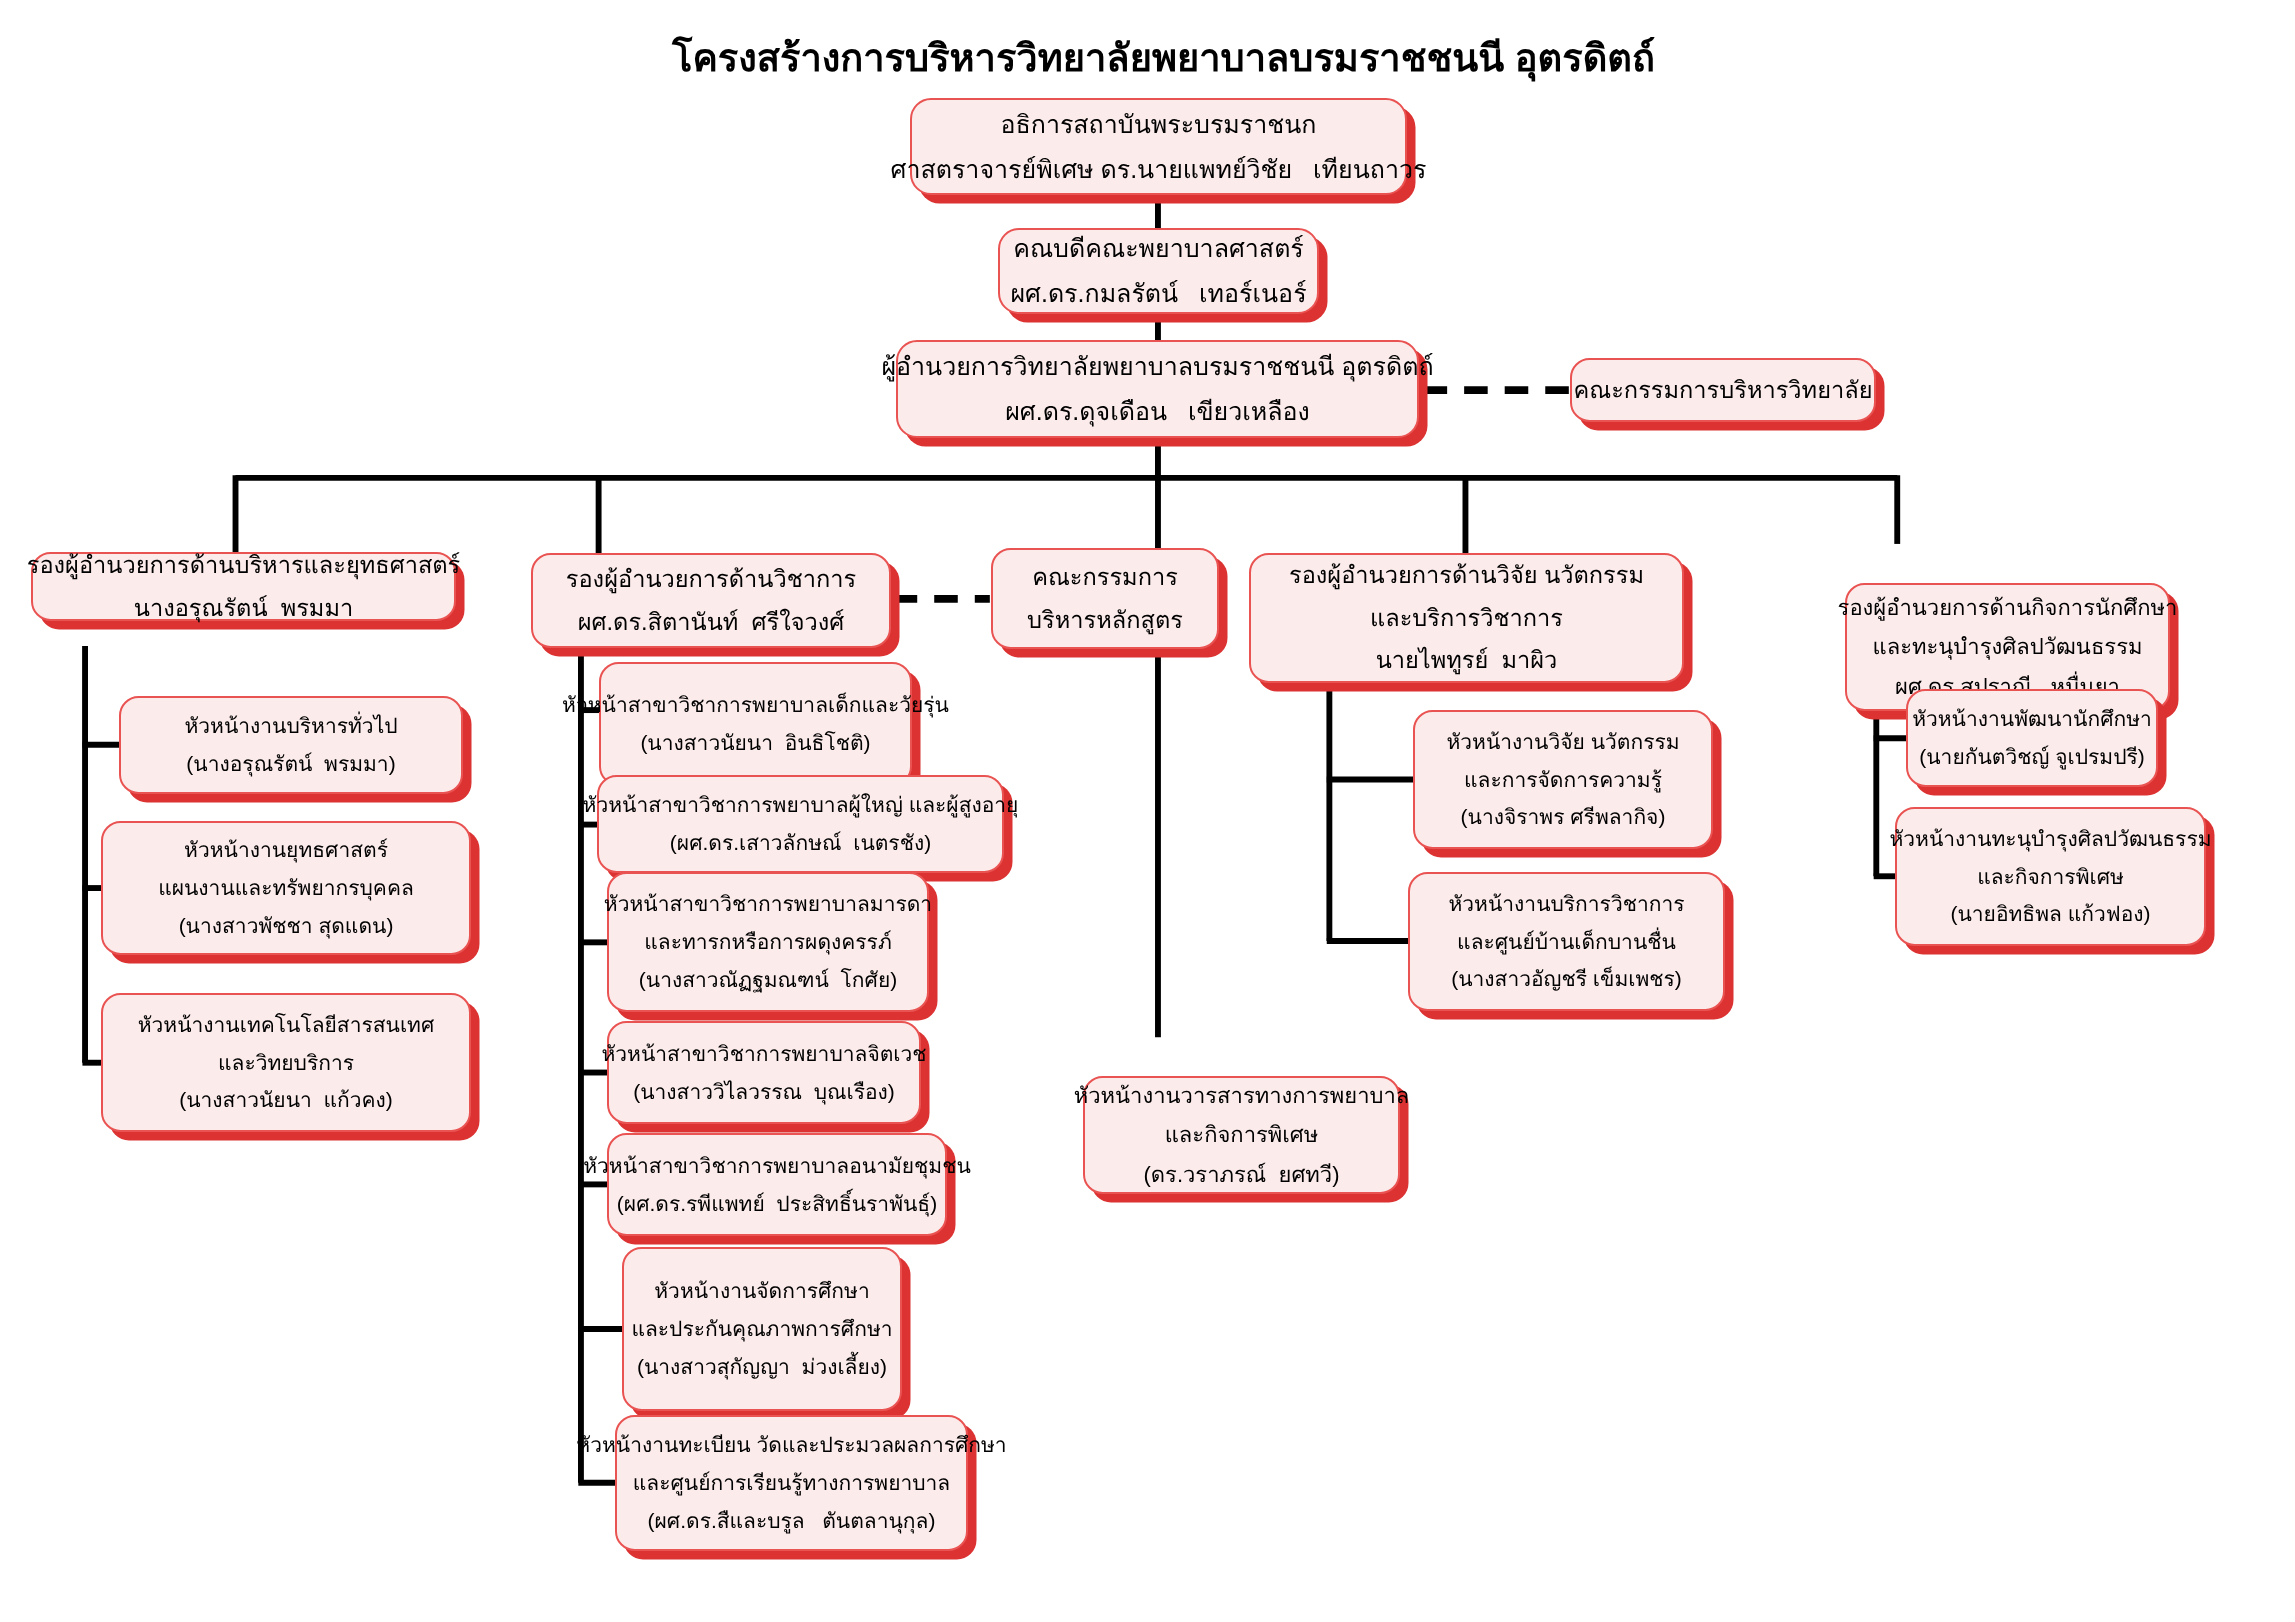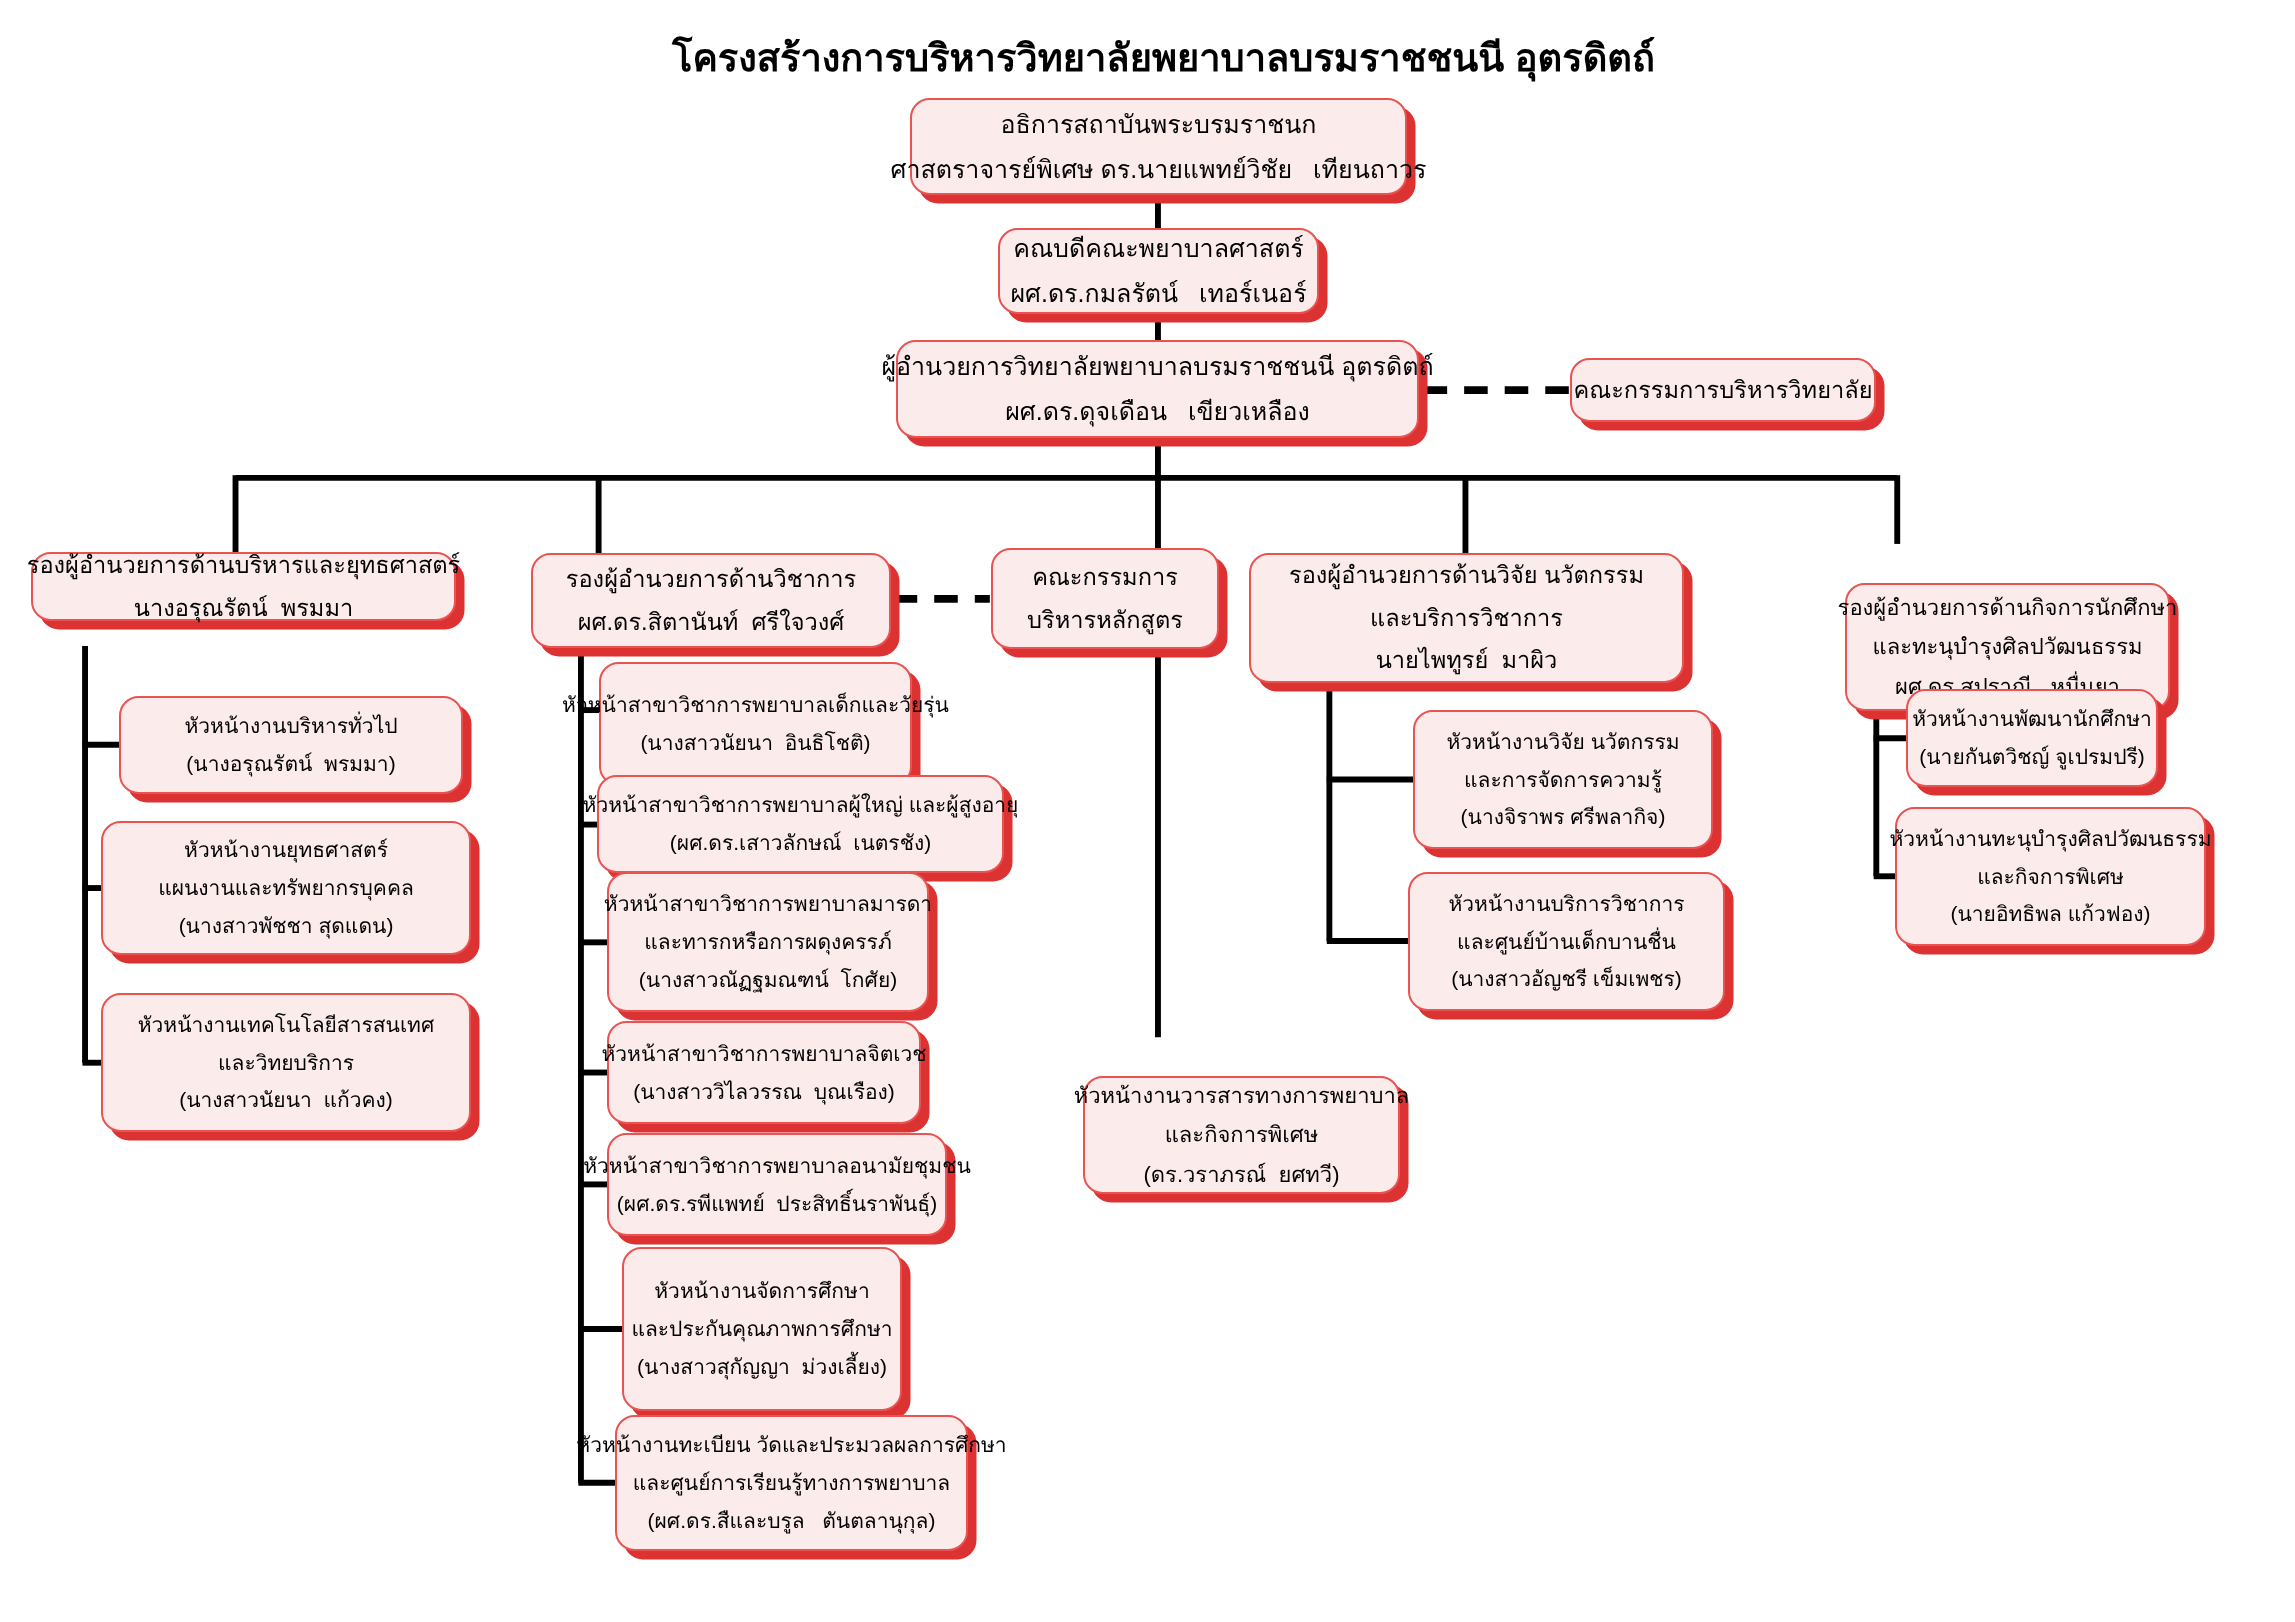--- a/index.html
+++ b/index.html
@@ -45,21 +45,21 @@
     flex-direction: column;
     justify-content: center;
     align-items: center;
     text-align: center;
     padding: 2.6px 7.9px;
   }
   .ln {
     white-space: pre;
     line-height: 1.8;
   }
-  .fs38 { font-size: 25px; }
+  .fs38 { font-size: 25px; border-radius: 21px; }
   .fs36 { font-size: 23.6px; }
   .fs34 { font-size: 22px; margin-top: 42px; }
   .fs32 { font-size: 21px; }
 </style>
 </head>
 <body>
 
 <div class="stage">
 
   <svg class="wires" width="2295" height="1623" viewBox="0 0 3508 2480">

